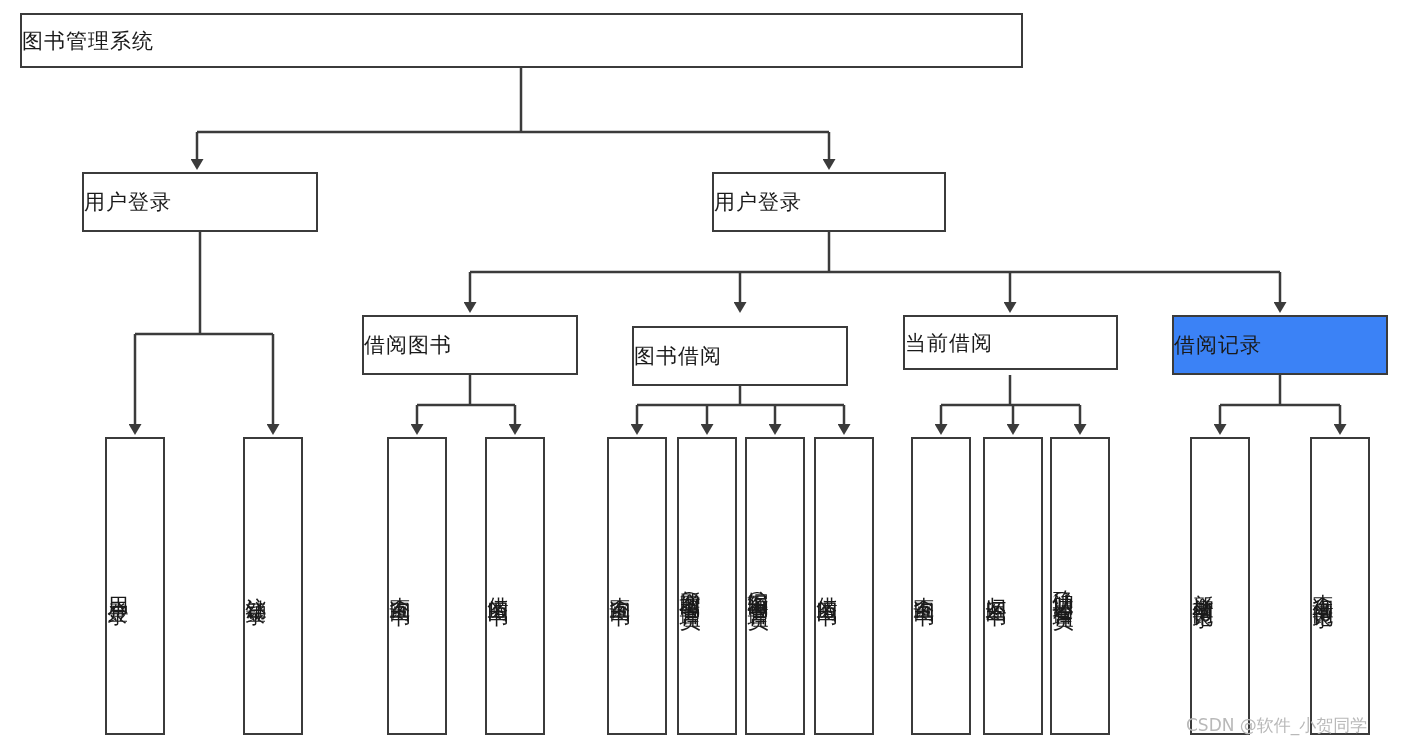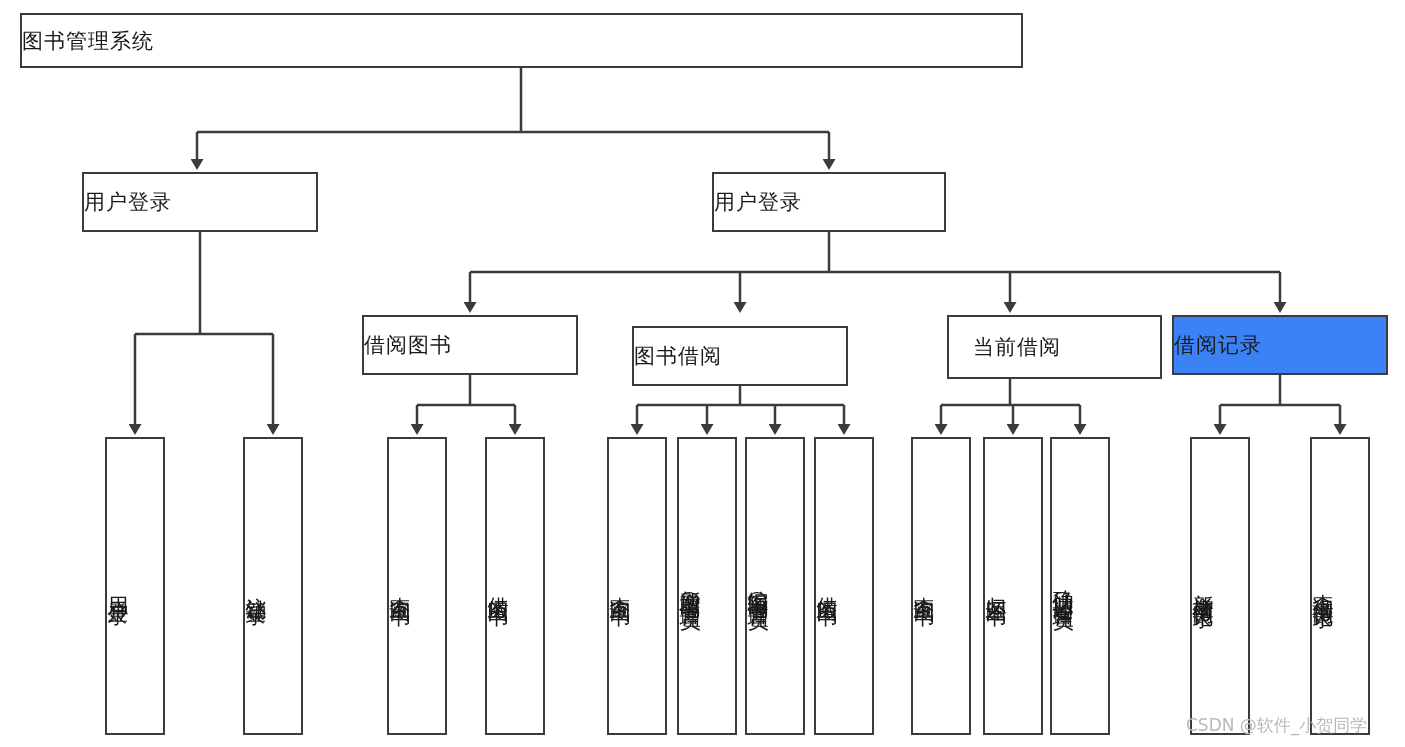--- a/index.html
+++ b/index.html
@@ -126,21 +126,21 @@
   <div class="node h" id="n-l2-1" style="left: 712px; top: 172px; width: 234px; height: 60px; border-color: rgb(59, 59, 59); background: rgb(255, 255, 255); color: rgb(26, 26, 26);">
     <span>用户登录</span>
   </div>
 
   <div class="node h" id="n-l3-0" style="left: 362px; top: 315px; width: 216px; height: 60px; border-color: rgb(59, 59, 59); background: rgb(255, 255, 255); color: rgb(26, 26, 26);">
     <span>借阅图书</span>
   </div>
   <div class="node h" id="n-l3-1" style="left: 632px; top: 326px; width: 216px; height: 60px; border-color: rgb(59, 59, 59); background: rgb(255, 255, 255); color: rgb(26, 26, 26);">
     <span>图书借阅</span>
   </div>
-  <div class="node h" id="n-l3-2" style="left: 947px; top: 315px; width: 215px; height: 64px; border-color: rgb(59, 59, 59); background: rgb(255, 255, 255); color: rgb(26, 26, 26); padding-left: 24px;">
+  <div class="node h" id="n-l3-2" style="left: 903px; top: 315px; width: 215px; height: 55px; border-color: rgb(59, 59, 59); background: rgb(255, 255, 255); color: rgb(26, 26, 26);">
     <span>当前借阅</span>
   </div>
   <div class="node h" id="n-l3-3" style="left: 1172px; top: 315px; width: 216px; height: 60px; border-color: rgb(59, 59, 59); background: #3b82f6; color: rgb(26, 26, 26);">
     <span>借阅记录</span>
   </div>
 
   <div class="node v" id="n-lf-0" style="left: 105px; top: 437px; width: 60px; height: 298px; border-color: rgb(59, 59, 59); background: rgb(255, 255, 255); color: rgb(26, 26, 26);">
     <span class="vlabel">用户登录</span>
   </div>
   <div class="node v" id="n-lf-1" style="left: 243px; top: 437px; width: 60px; height: 298px; border-color: rgb(59, 59, 59); background: rgb(255, 255, 255); color: rgb(26, 26, 26);">

